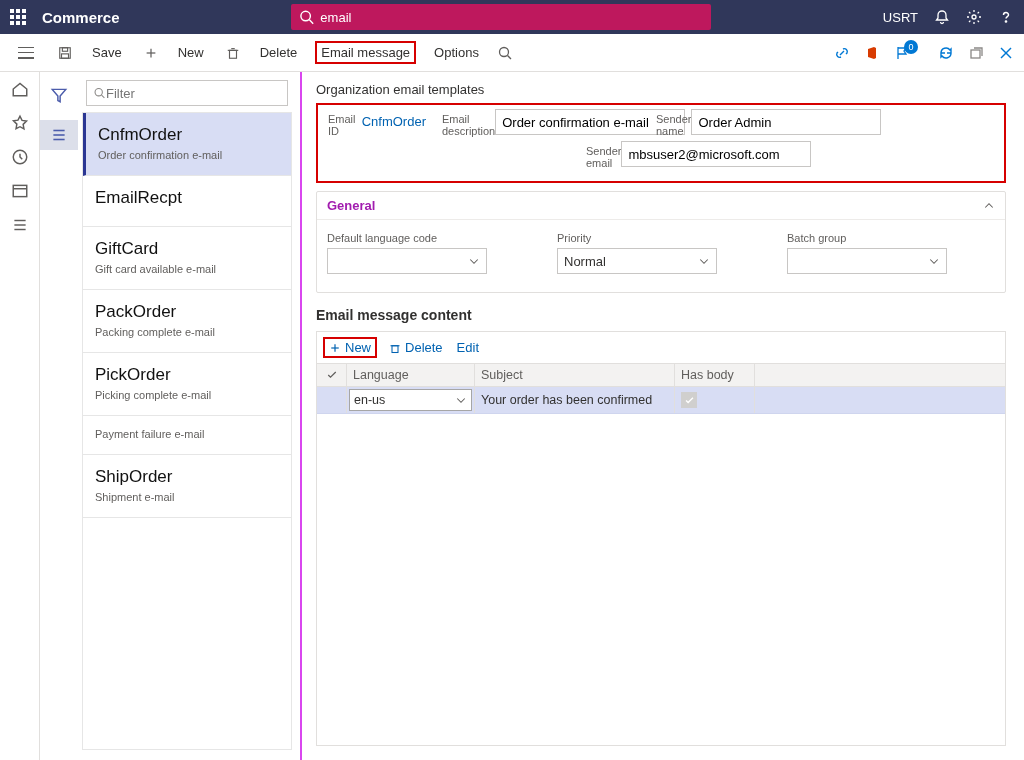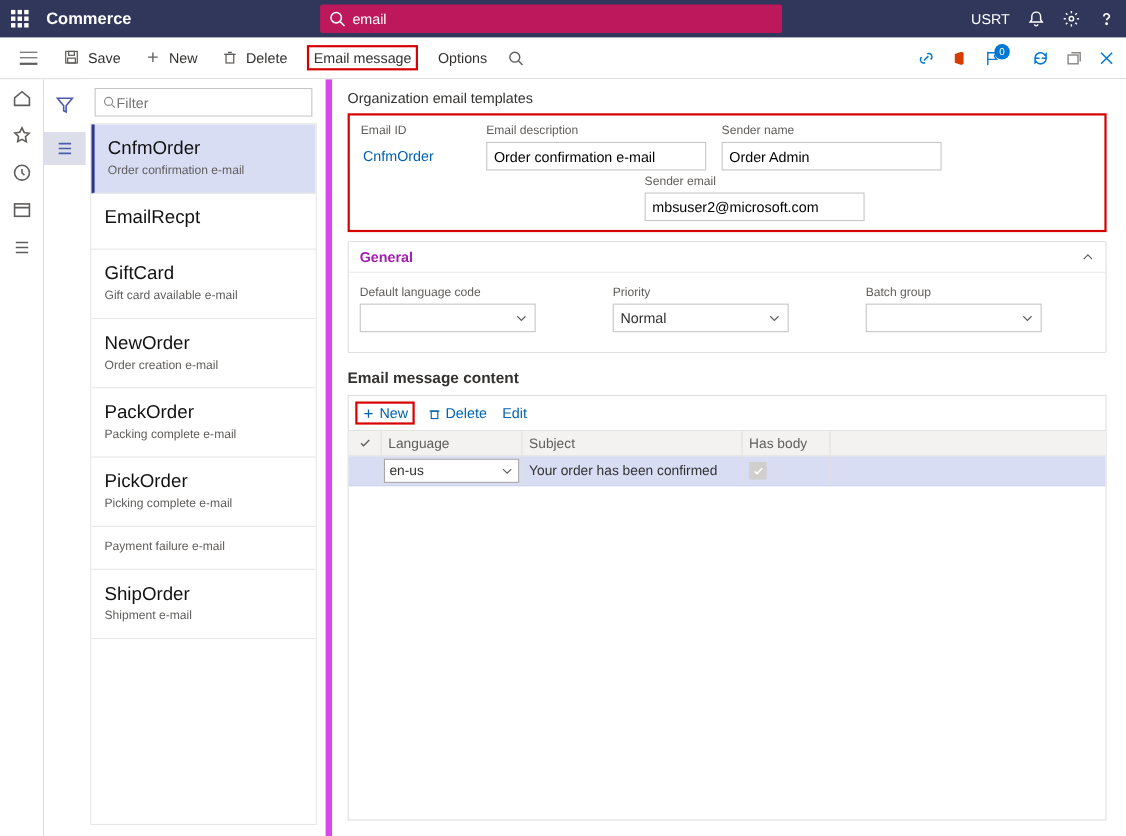--- a/index.html
+++ b/index.html
@@ -63,21 +63,21 @@
     font-size: 13px;
     color: #323130;
   }
   .actionbar .hamburger {
     width: 16px; height: 12px;
     display: flex; flex-direction: column; justify-content: space-between;
     margin-right: 6px;
   }
   .actionbar .hamburger span { height: 1.5px; background: #605e5c; width: 100%; }
   .actionbar .act {
-    display: flex; align-items: flex-start; gap: 8px; cursor: pointer;
+    display: flex; align-items: flex-end; gap: 20px; cursor: pointer;
     padding: 2px 4px;
   }
   .actionbar .act svg { width: 14px; height: 14px; }
   .highlight-email-msg {
     border: 2px solid #d60000;
     padding: 6px 6px 6px 6px;
     border-bottom: 2px solid #d60000;
   }
   .actionbar .spacer { flex: 1; }
   .actionbar .right-icons { display: flex; align-items: center; gap: 14px; }
@@ -101,21 +101,21 @@
     display: flex; flex-direction: column; align-items: center;
     padding-top: 8px; gap: 10px;
   }
   .rail2 .ico-box {
     width: 38px; height: 30px; display: flex; align-items: center; justify-content: center;
   }
   .rail2 .ico-active { background: #dcdfea; }
   
   .listpanel {
     width: 224px;
-    border-right: 6px solid #d946ef;
+    border-right: 2px solid #d946ef;
     display: flex; flex-direction: column;
     padding: 8px 4px 0 0;
     background: #fff;
     justify-content: center;
   }
   .listpanel .filter {
     margin: 0 8px 6px 8px;
     height: 26px; border: 1px solid #c8c6c4;
     display: flex; align-items: center; padding: 0 6px;
   }
@@ -137,21 +137,21 @@
     background: #fff; display: flex; flex-direction: column;
   }
   .page-title { font-size: 13px; color: #323130; margin-bottom: 6px; }
   .topfields {
     border: 2px solid #d60000;
     padding: 4px 10px 8px 10px;
     margin-bottom: 8px;
     position: relative;
   }
   .tf-row { display: flex; gap: 14px; }
-  .tf-col { display: flex; flex-direction: column; flex: 1; max-width: 200px; }
+  .tf-col { display: flex; flex: 1; max-width: 200px; }
   .tf-col.shift { margin-left: 258px; }
   .tf-label { font-size: 11px; color: #605e5c; margin-bottom: 4px; margin-top:4px;}
   .tf-display {
     color: #0062b1; padding: 5px 2px; font-size: 13px;
   }
   .tf-input {
     border: 1px solid #c8c6c4; height: 26px; padding: 0 6px;
     font-size: 13px; background: #fff;
   }
   .section-card {
@@ -365,24 +365,20 @@
         <div class="list-item selected">
           <div class="title">CnfmOrder</div>
           <div class="sub">Order confirmation e-mail</div>
         </div>
         <div class="list-item">
           <div class="title">EmailRecpt</div>
         </div>
         <div class="list-item">
           <div class="title">GiftCard</div>
           <div class="sub">Gift card available e-mail</div>
-        </div>
-        <div class="list-item">
-          <div class="title">NewOrder</div>
-          <div class="sub">Order creation e-mail</div>
         </div>
         <div class="list-item">
           <div class="title">PackOrder</div>
           <div class="sub">Packing complete e-mail</div>
         </div>
         <div class="list-item">
           <div class="title">PickOrder</div>
           <div class="sub">Picking complete e-mail</div>
         </div>
         <div class="list-item">

